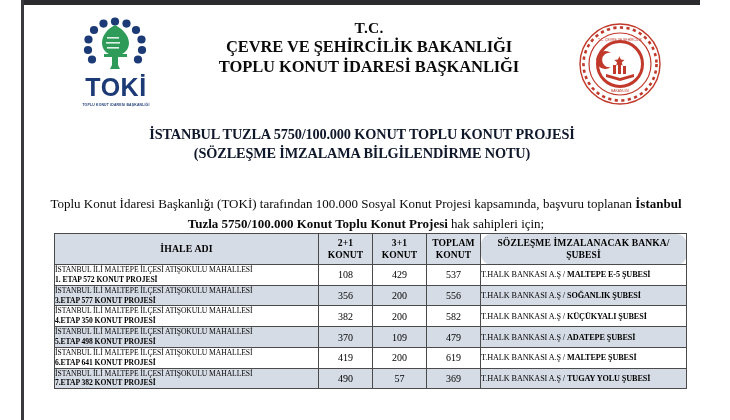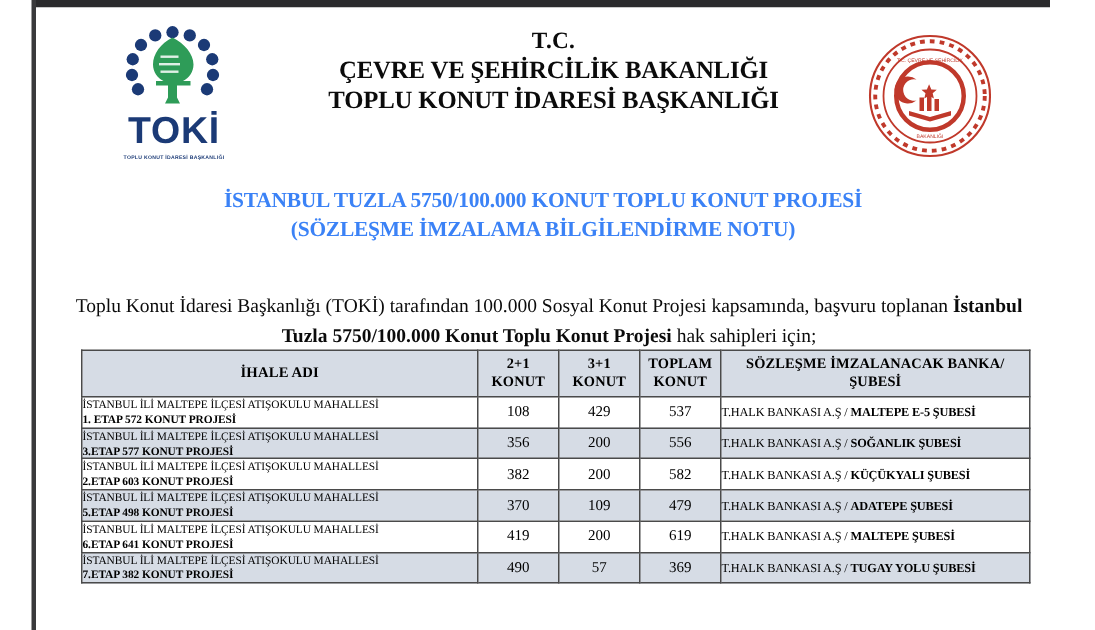--- a/index.html
+++ b/index.html
@@ -131,21 +131,21 @@
     height: 86px;
   }
 
   
   #project-title {
     position: absolute;
     left: 0px;
     top: 120px;
     width: 676px;
     text-align: center;
-    color: #3b82f6;
+    color: #0f172a;
   }
   #project-title .l1 {
     font-size: 14.3px;
     font-weight: bold;
     line-height: 1.33;
     letter-spacing: -0.15px;
     white-space: nowrap;
   }
   #project-title .l2 {
     font-size: 14.3px;
@@ -192,21 +192,21 @@
   #tender-table thead th {
     background: #d6dce5;
     text-align: center;
     font-size: 9.6px;
     font-weight: bold;
     letter-spacing: 0.1px;
     height: 30px;
     line-height: 1.25;
   }
   #tender-table thead th.h-name { font-size: 9.8px; }
-  #tender-table thead th.h-bank { font-size: 9.6px; }
+  #tender-table thead th.h-bank { font-size: 9.6px; border-radius: 11px; }
 
   #tender-table tbody tr { height: 16px; }
   #tender-table tbody tr.odd  td { background: #ffffff; }
   #tender-table tbody tr.even td { background: #d6dce5; }
 
   td.cell-name {
     padding: 1px 3px;
     font-size: 7.6px;
     line-height: 1.3;
     letter-spacing: -0.05px;
@@ -348,21 +348,21 @@
           </td>
           <td class="cell-num">356</td>
           <td class="cell-num">200</td>
           <td class="cell-num">556</td>
           <td class="cell-bank"><span>T.HALK BANKASI A.Ş / </span><span class="branch">SOĞANLIK ŞUBESİ</span></td>
         </tr>
 
         <tr class="odd">
           <td class="cell-name">
             <div class="line1">İSTANBUL İLİ MALTEPE İLÇESİ ATIŞOKULU MAHALLESİ</div>
-            <div class="line2">2.ETAP 603 KONUT PROJESİ</div>
+            <div class="line2">4.ETAP 350 KONUT PROJESİ</div>
           </td>
           <td class="cell-num">382</td>
           <td class="cell-num">200</td>
           <td class="cell-num">582</td>
           <td class="cell-bank"><span>T.HALK BANKASI A.Ş / </span><span class="branch">KÜÇÜKYALI ŞUBESİ</span></td>
         </tr>
 
         <tr class="even">
           <td class="cell-name">
             <div class="line1">İSTANBUL İLİ MALTEPE İLÇESİ ATIŞOKULU MAHALLESİ</div>

